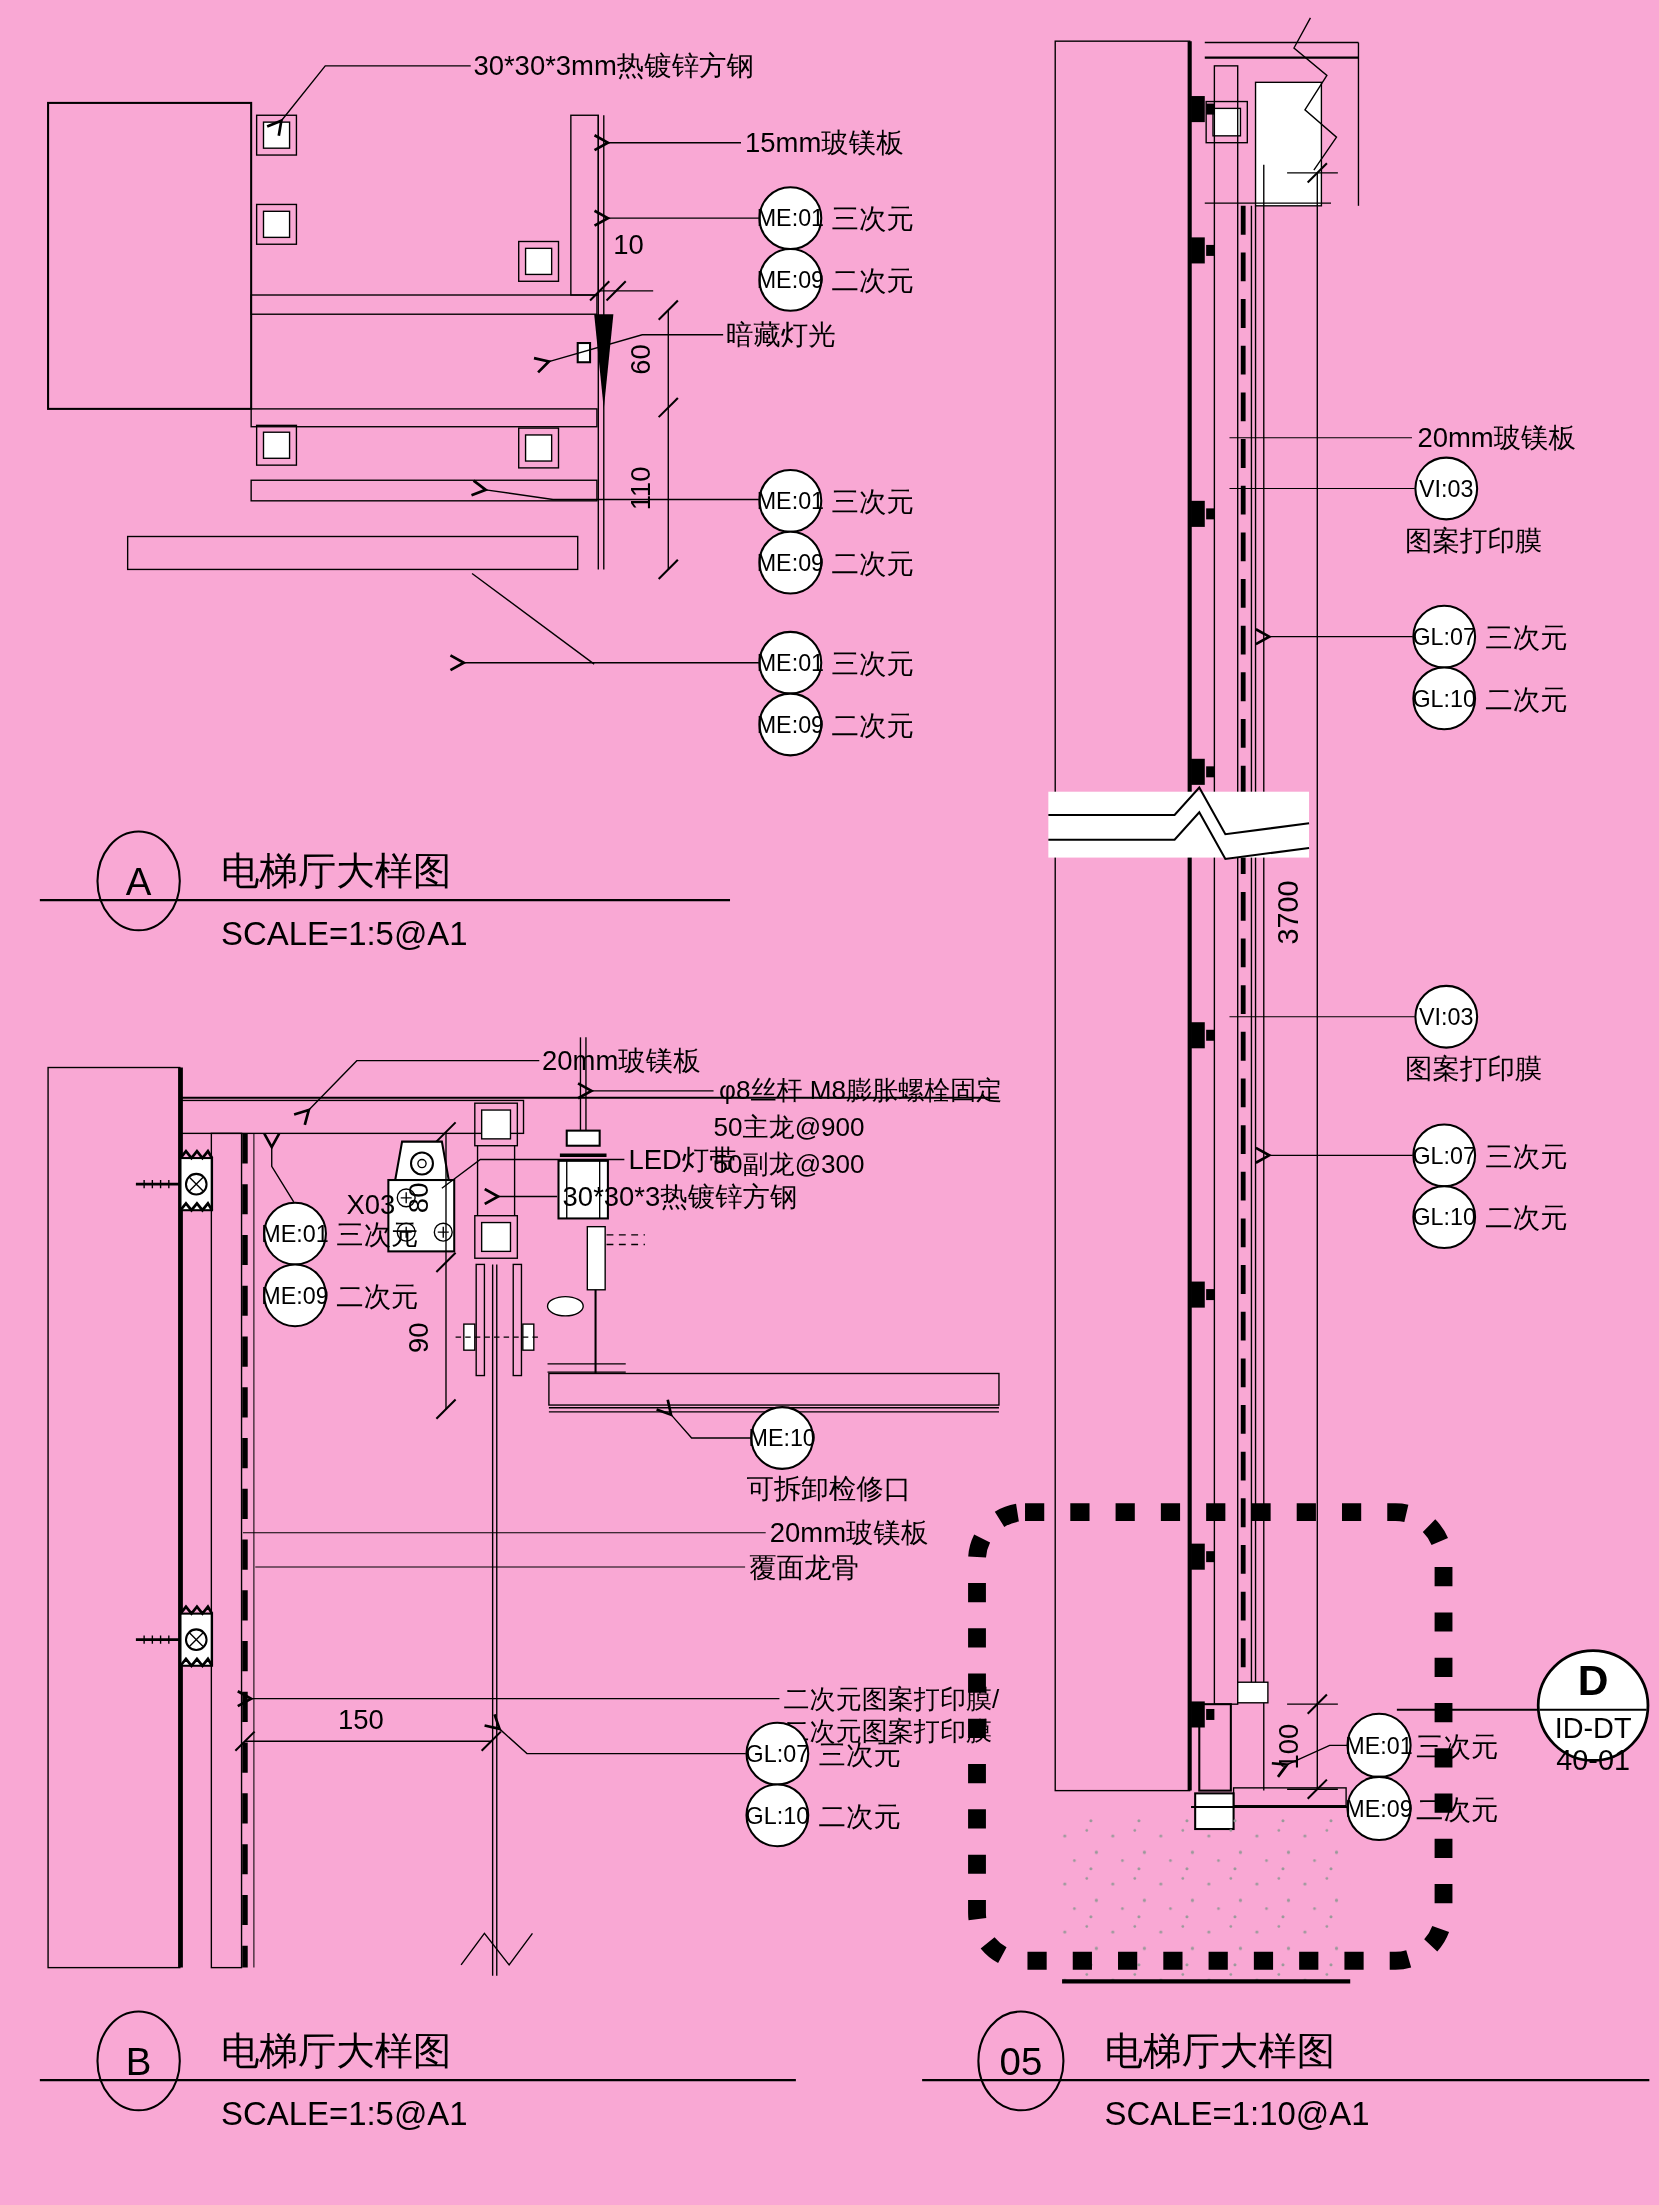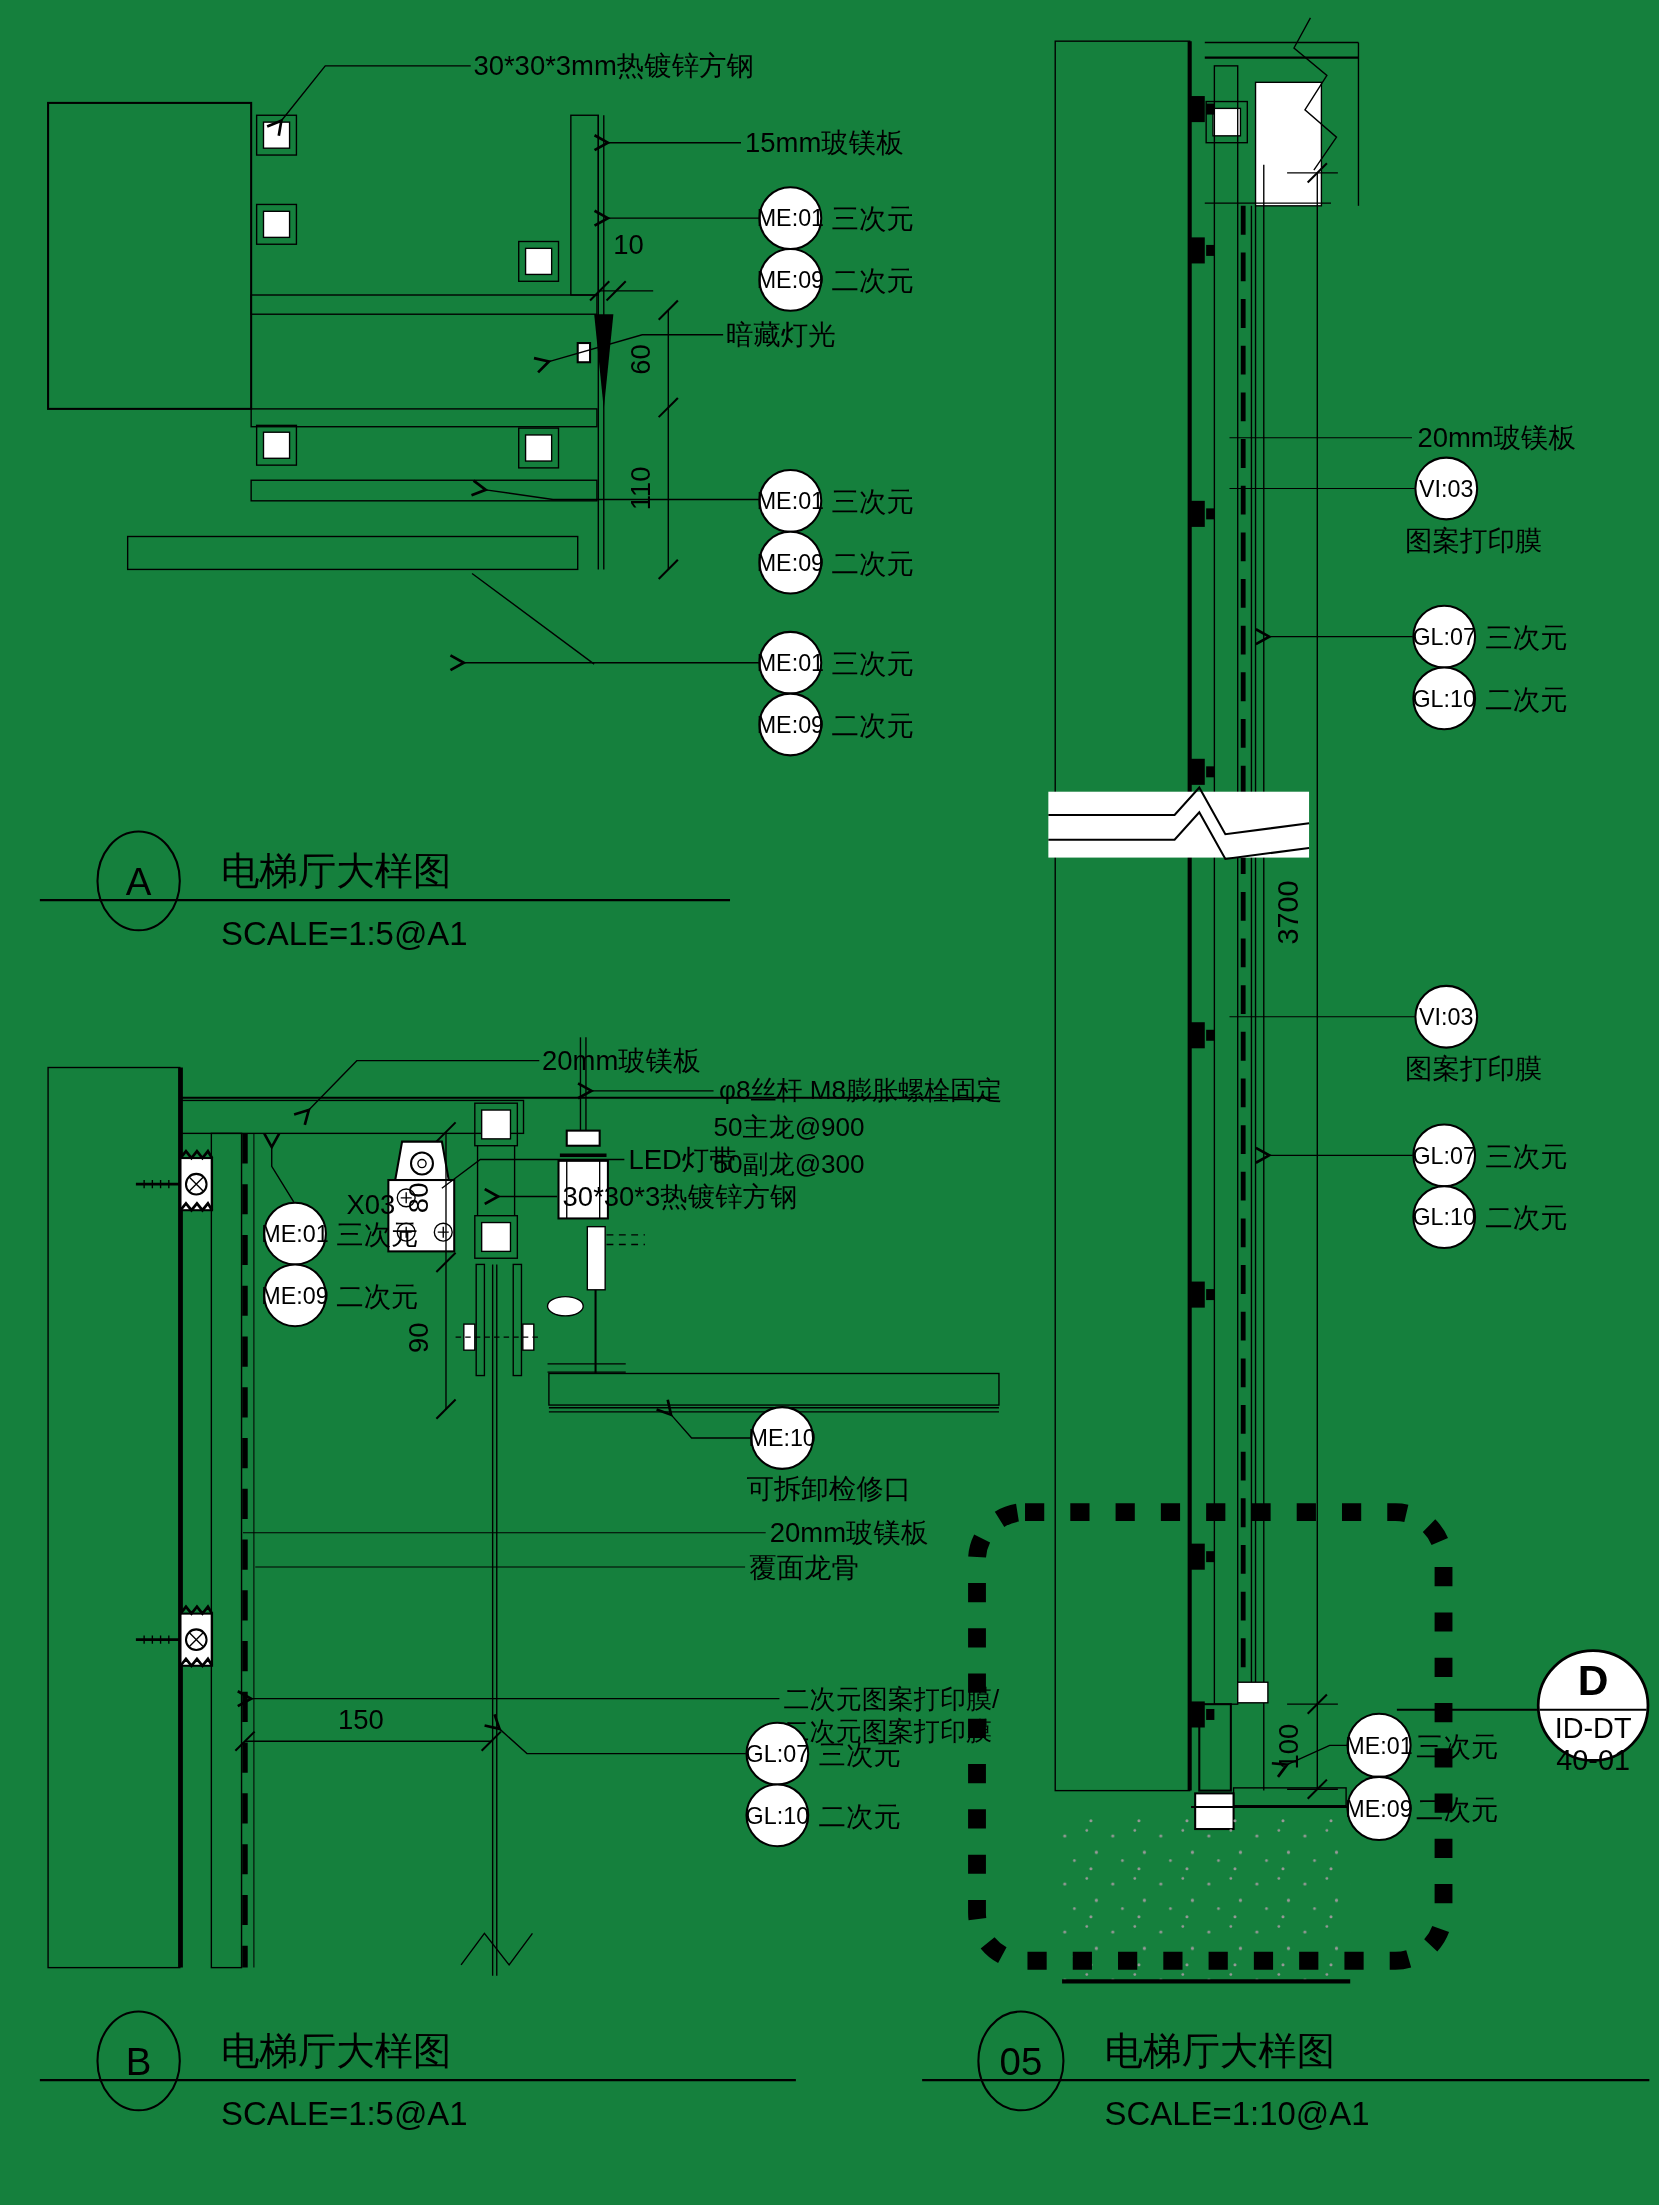--- a/index.html
+++ b/index.html
@@ -1,16 +1,16 @@
 <!DOCTYPE html>
 <html style="font-size:11px"><head>
 <meta charset="utf-8">
 <style>
   html,body{margin:0;padding:0;background:#ffffff;}
-  .sheet{position:relative;width:1659px;height:2205px;background:#15803d;overflow:hidden;}
+  .sheet{position:relative;width:1659px;height:2205px;background:#f9a8d4;overflow:hidden;}
   svg{font-family:"Liberation Sans","DejaVu Sans",sans-serif;}
   .s1{stroke:#000;stroke-width:1.5;fill:none}
   .s2{stroke:#000;stroke-width:2;fill:none}
   .s3{stroke:#000;stroke-width:3;fill:none}
   .s4{stroke:#000;stroke-width:4;fill:none}
   .fw{fill:#fff}
   .fb{fill:#000}
   .tc{font-size:34px;fill:#000;text-anchor:middle}
   .tl{font-size:40px;fill:#000}
   .tsm{font-size:38px;fill:#000}

